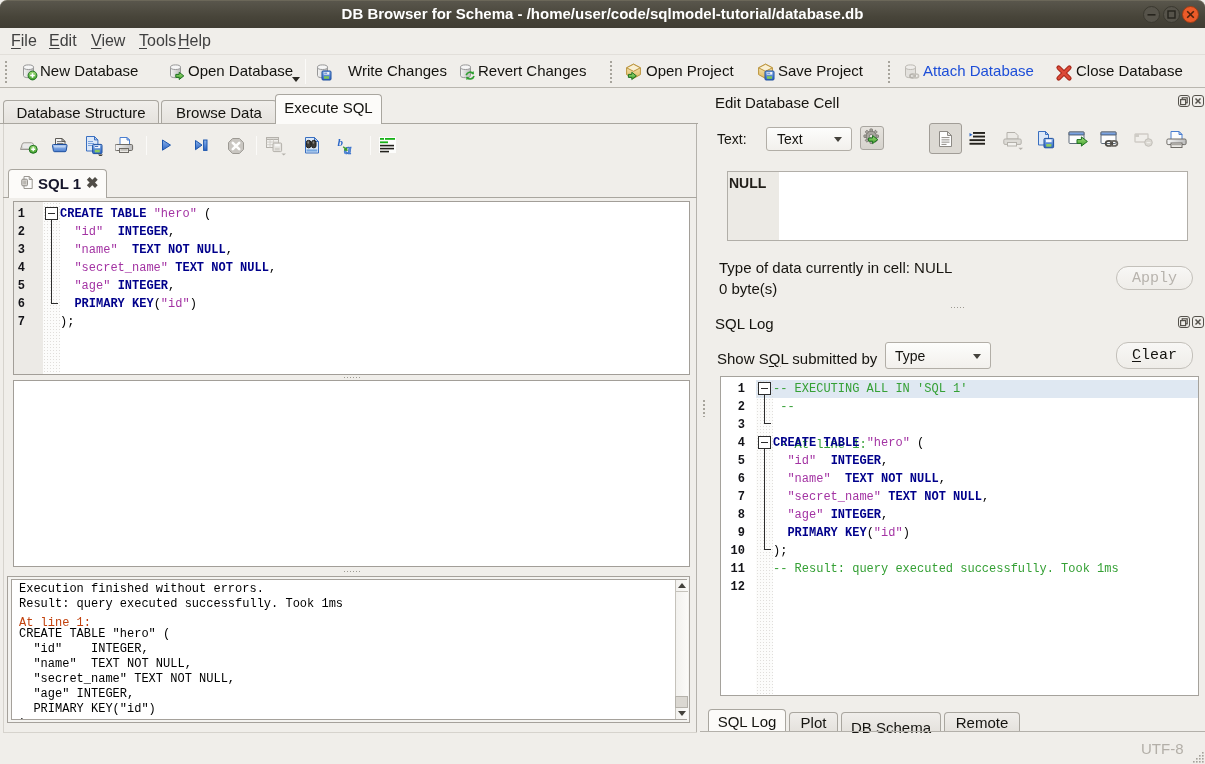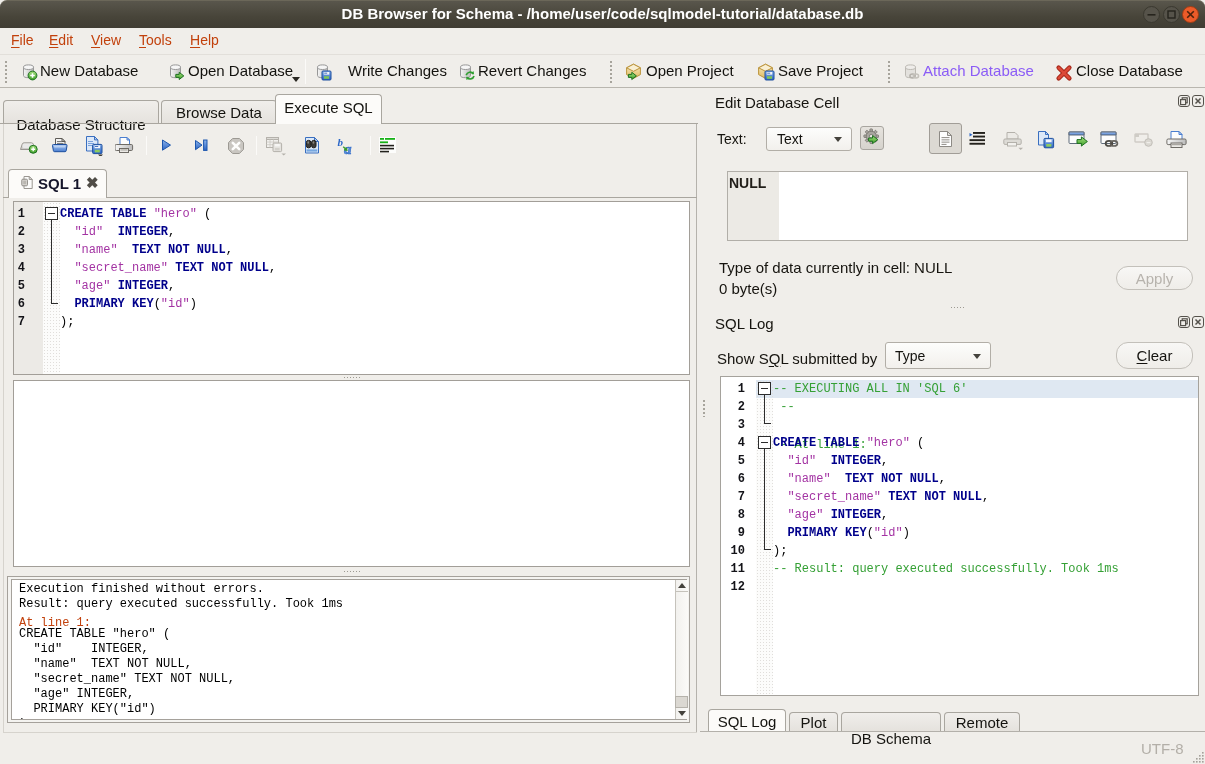--- a/index.html
+++ b/index.html
@@ -9,26 +9,26 @@
 .abs { position:absolute; }
 
 #titlebar { left:0; top:0; width:1205px; height:28px;
   background:linear-gradient(#59564c,#474439 60%,#403d34);
   border-radius:7px 7px 0 0; border-top:1px solid #6b6759; }
 #title { width:100%; top:5px; text-align:center; color:#fff; font-size:15px; font-weight:bold; }
 .winbtn { top:6px; width:17px; height:17px; border-radius:50%; }
 .winbtn svg { position:absolute; left:0; top:0; }
 
 #menubar { left:0; top:28px; width:1205px; height:27px; background:#f0eeea; }
-.menuitem { top:32px; font-size:14px; color:#c2410c; }
+.menuitem { top:32px; font-size:16px; color:#404040; }
 .mn { text-decoration:underline; text-underline-offset:2px; }
 
 #toolbar { left:0; top:55px; width:1205px; height:33px; background:#f0eeea; border-bottom:1px solid #b9b6af; }
 .tbLabel { font-size:15px; color:#14130f; top:62px; }
-.tbLabel.dis { color:#8b5cf6; }
+.tbLabel.dis { color:#1d4ed8; }
 .grip { width:5px; background-image:radial-gradient(#a7a49c 1px, rgba(0,0,0,0) 1.1px); background-size:4px 4px; }
 .vsep { width:1px; background:#cfccc5; border-right:1px solid #fbfaf8; }
 
 .tab { border:1px solid #a9a69f; border-bottom:none; border-radius:4px 4px 0 0;
   background:linear-gradient(#f0eeeb,#e5e2dd); font-size:15px; color:#14130f; text-align:center; }
 .tab.sel { background:#fcfbf9; }
 .paneline { height:1px; background:#a9a69f; }
 
 .ebox { border:1px solid #a29e98; background:#fff; }
 .mono { font-family:"Liberation Mono",monospace; font-size:12px; white-space:pre; }
@@ -40,21 +40,21 @@
 .hatch { background-color:#fcfcfb; background-image:radial-gradient(#e0dedb 0.8px, rgba(0,0,0,0) 0.9px); background-size:3px 3px; }
 .foldbox { width:13px; height:13px; border:1px solid #2c2c2c; background:#fff; }
 .foldbox:after { content:""; position:absolute; left:2px; right:2px; top:5px; height:1px; background:#2c2c2c; }
 .fline { width:1px; background:#2c2c2c; }
 
 .combo { border:1px solid #b2aea7; border-radius:3px; background:linear-gradient(#fdfdfc,#f2f0ec);
   font-size:14px; color:#14130f; }
 .combo .arr { position:absolute; right:9px; top:50%; margin-top:-2px; width:0; height:0;
   border-left:4px solid rgba(0,0,0,0); border-right:4px solid rgba(0,0,0,0); border-top:5px solid #44423c; }
 .btn { border:1px solid #c3c0ba; border-radius:12px; background:linear-gradient(#f8f7f5,#efede9);
-  font-size:14px; text-align:center; color:#14130f; }
+  font-size:14px; text-align:center; color:#14130f;font-family:Liberation Mono, monospace; }
 .dockbtn { width:12px; height:12px; border:1px solid #55524c; border-radius:3px; }
 .label { font-size:14px; color:#16140f; }
 </style>
 </head>
 <body>
 
 <svg width="0" height="0" style="position:absolute">
 <defs>
 <linearGradient id="gcyl" x1="0" y1="0" x2="1" y2="0">
         <stop offset="0" stop-color="#f6f6f6"></stop>
@@ -101,21 +101,21 @@
       <path d="M4.2 4.2 L10.8 10.8 M10.8 4.2 L4.2 10.8" stroke="#4d220c" stroke-width="1.6"></path>
     </svg>
   </div>
 
 <div id="menubar" class="abs"></div>
 <div class="abs" style="left:0; top:54px; width:1205px; height:1px; background:#e2dfda;"></div>
 <div class="menuitem abs" style="left:11px;"><span class="mn">F</span>ile</div>
 <div class="menuitem abs" style="left:49px;"><span class="mn">E</span>dit</div>
 <div class="menuitem abs" style="left:91px;"><span class="mn">V</span>iew</div>
 <div class="menuitem abs" style="left:139px;"><span class="mn">T</span>ools</div>
-<div class="menuitem abs" style="left:190px;"><span class="mn">H</span>elp</div>
+<div class="menuitem abs" style="left:178px;"><span class="mn">H</span>elp</div>
 
 <div id="toolbar" class="abs"></div>
 <div class="grip abs" style="left:4px; top:60px; height:23px;"></div>
 <div class="abs" style="left:20px; top:63px;" id="ic-newdb">
     <svg width="18" height="18">
       <path d="M3.5 4.2 V12.4 A5 2.3 0 0 0 13.5 12.4 V4.2 Z" fill="url(#gcyl)" stroke="#979797"></path>
       <ellipse cx="8.5" cy="4.2" rx="5" ry="2.3" fill="#f6f6f6" stroke="#979797"></ellipse>
       <circle cx="12.5" cy="12.5" r="4.4" fill="url(#ggrn)" stroke="#1d7020"></circle>
       <path d="M12.5 10.2v4.6 M10.2 12.5h4.6" stroke="#fff" stroke-width="1.6"></path>
     </svg>
@@ -184,21 +184,21 @@
   </div>
 <div class="tbLabel dis abs" style="left:923px;">Attach Database</div>
 <div class="abs" style="left:1055px; top:64px;" id="ic-closedb">
     <svg width="18" height="18">
       <path d="M3.6 3.6 L14.4 14.4 M14.4 3.6 L3.6 14.4" stroke="#a8291b" stroke-width="4.4" stroke-linecap="round"></path>
       <path d="M3.8 3.8 L14.2 14.2 M14.2 3.8 L3.8 14.2" stroke="#dc4a38" stroke-width="2.6" stroke-linecap="round"></path>
     </svg>
   </div>
 <div class="tbLabel abs" style="left:1076px;">Close Database</div>
 
-<div class="tab abs" style="left:3px; top:100px; width:156px; height:24px; padding-top:15px;">Database Structure</div>
+<div class="tab abs" style="left:3px; top:100px; width:156px; height:24px; padding-top:3px;">Database Structure</div>
 <div class="tab abs" style="left:161px; top:100px; width:116px; height:24px; padding-top:3px;">Browse Data</div>
 <div class="paneline abs" style="left:0px; top:123px; width:698px;"></div>
 <div class="tab sel abs" style="left:275px; top:94px; width:107px; height:30px; padding-top:4px;">Execute SQL</div>
 
 <div class="abs" style="left:3px; top:124px; width:1px; height:608px; background:#d6d3cd;"></div>
 <div class="abs" style="left:696px; top:124px; width:1px; height:608px; background:#b5b2ac;"></div>
 <div class="abs" style="left:3px; top:732px; width:694px; height:1px; background:#d6d3cd;"></div>
 
 <div class="abs" style="left:19px; top:137px;">
     <svg width="19" height="17">
@@ -531,21 +531,21 @@
       <div class="num abs" style="left:0; top:75px; width:24px;">5</div>
       <div class="num abs" style="left:0; top:93px; width:24px;">6</div>
       <div class="num abs" style="left:0; top:111px; width:24px;">7</div>
       <div class="num abs" style="left:0; top:129px; width:24px;">8</div>
       <div class="num abs" style="left:0; top:147px; width:24px;">9</div>
       <div class="num abs" style="left:0; top:165px; width:24px;">10</div>
       <div class="num abs" style="left:0; top:183px; width:24px;">11</div>
       <div class="num abs" style="left:0; top:201px; width:24px;">12</div>
     </div>
   <div id="code2">
-      <div class="mono cl abs" style="left:52px; top:3px;"><span class="c">-- EXECUTING ALL IN 'SQL 6'</span></div>
+      <div class="mono cl abs" style="left:52px; top:3px;"><span class="c">-- EXECUTING ALL IN 'SQL 1'</span></div>
       <div class="mono cl abs" style="left:52px; top:21px;"> <span class="c">--</span></div>
       <div class="mono cl abs" style="left:52px; top:39px;margin-top:20px;"><span class="c">-- At line 1:</span></div>
       <div class="mono cl abs" style="left:52px; top:57px;"><span class="k">CREATE</span> <span class="k">TABLE</span> <span class="s">"hero"</span> (</div>
       <div class="mono cl abs" style="left:52px; top:75px;">  <span class="s">"id"</span>  <span class="k">INTEGER</span>,</div>
       <div class="mono cl abs" style="left:52px; top:93px;">  <span class="s">"name"</span>  <span class="k">TEXT</span> <span class="k">NOT</span> <span class="k">NULL</span>,</div>
       <div class="mono cl abs" style="left:52px; top:111px;">  <span class="s">"secret_name"</span> <span class="k">TEXT</span> <span class="k">NOT</span> <span class="k">NULL</span>,</div>
       <div class="mono cl abs" style="left:52px; top:129px;">  <span class="s">"age"</span> <span class="k">INTEGER</span>,</div>
       <div class="mono cl abs" style="left:52px; top:147px;">  <span class="k">PRIMARY</span> <span class="k">KEY</span>(<span class="s">"id"</span>)</div>
       <div class="mono cl abs" style="left:52px; top:165px;">);</div>
       <div class="mono cl abs" style="left:52px; top:183px;"><span class="c">-- Result: query executed successfully. Took 1ms</span></div>
@@ -553,21 +553,21 @@
     </div>
   <div class="foldbox abs" style="left:37px; top:5px;"></div>
   <div class="fline abs" style="left:43px; top:18px; height:29px;"></div>
   <div class="abs" style="left:43px; top:46px; width:7px; height:1px; background:#2c2c2c;"></div>
   <div class="foldbox abs" style="left:37px; top:59px;"></div>
   <div class="fline abs" style="left:43px; top:72px; height:101px;"></div>
   <div class="abs" style="left:43px; top:172px; width:7px; height:1px; background:#2c2c2c;"></div>
 </div>
 
 <div class="tab abs" style="left:789px; top:712px; width:49px; height:19px; padding-top:1px;">Plot</div>
-<div class="tab abs" style="left:841px; top:712px; width:100px; height:19px; padding-top:17px;">DB Schema</div>
+<div class="tab abs" style="left:841px; top:712px; width:100px; height:19px; padding-top:6px;">DB Schema</div>
 <div class="tab abs" style="left:944px; top:712px; width:76px; height:19px; padding-top:1px;">Remote</div>
 <div class="paneline abs" style="left:700px; top:731px; width:505px; background:#b3b0aa;"></div>
 <div class="tab sel abs" style="left:708px; top:709px; width:78px; height:22px; padding-top:3px; font-size:15px;">SQL Log</div>
 
 <div class="abs" style="left:1141px; top:740px; font-size:15px; color:#b3afa8;">UTF-8</div>
 <svg class="abs" style="left:1192px; top:751px;" width="13" height="13">
   <g fill="#a5a19a">
       <rect x="10" y="1" width="1.6" height="1.6"></rect>
       <rect x="7" y="4" width="1.6" height="1.6"></rect>
       <rect x="10" y="4" width="1.6" height="1.6"></rect>

